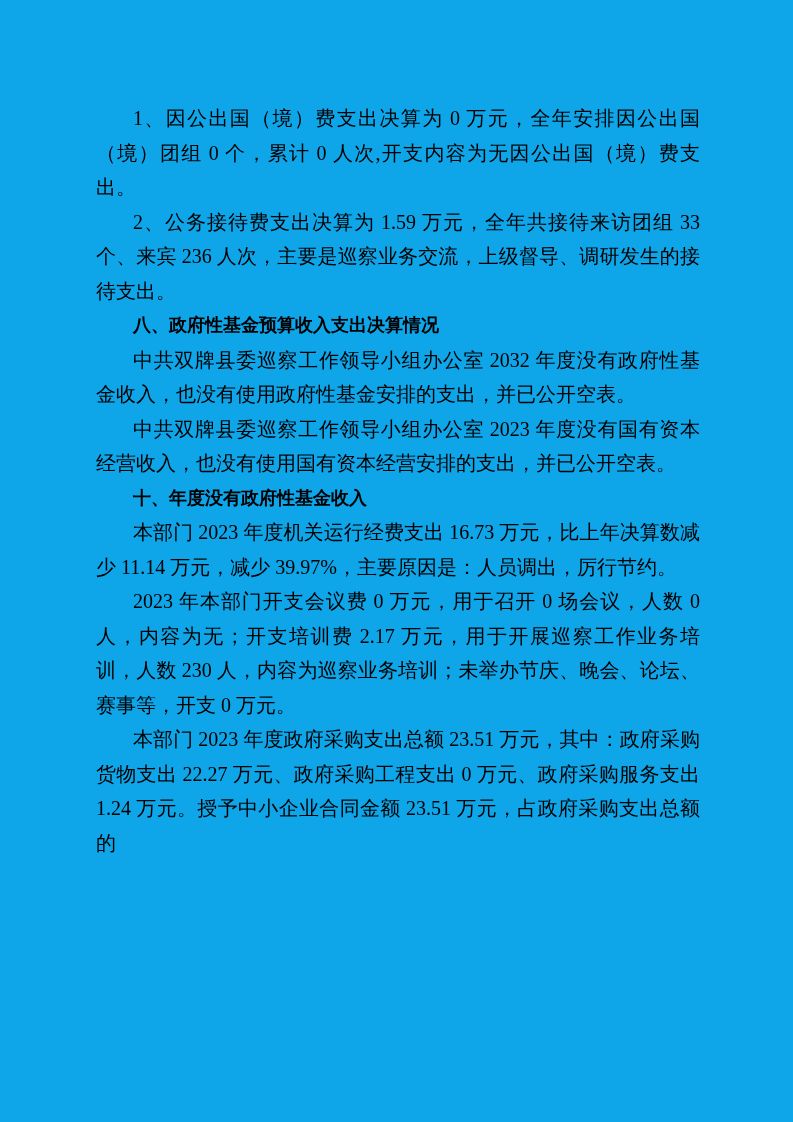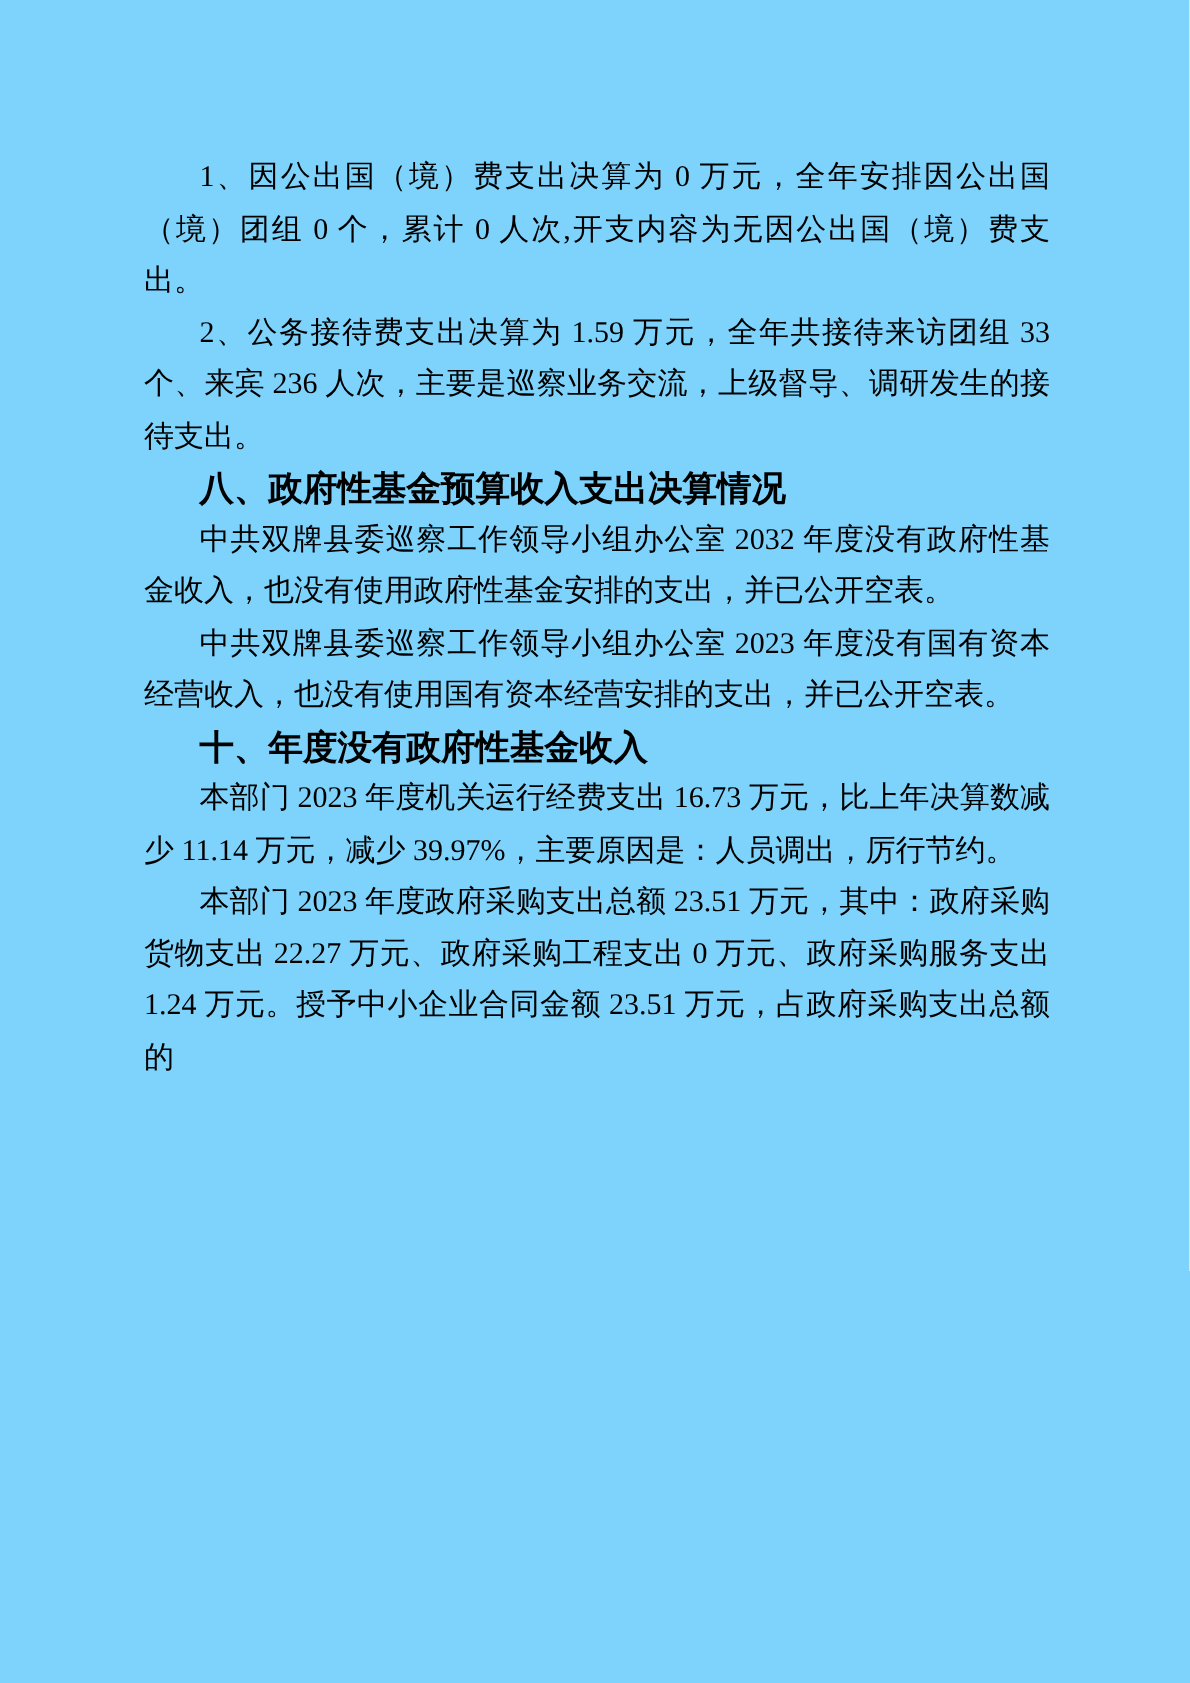--- a/index.html
+++ b/index.html
@@ -4,21 +4,21 @@
   <style>
     html, body {
       margin: 0;
       padding: 0;
       background: #ffffff;
     }
     .page {
       position: relative;
       width: 793px;
       height: 1122px;
-      background: #7dd3fc;
+      background: #0ea5e9;
       overflow: hidden;
       color: #000000;
     }
     .content {
       position: absolute;
       left: 96px;
       top: 101px;
       width: 604px;
     }
     .para {
@@ -28,33 +28,34 @@
       line-height: 34.5px;
       text-align: justify;
       text-align-last: left;
       text-indent: 37px;
       color: #000000;
     }
     .heading {
       margin: 0;
       font-family: "Liberation Sans", "DejaVu Sans", sans-serif;
       font-weight: 700;
-      font-size: 23px;
+      font-size: 18px;
       line-height: 34.5px;
       text-indent: 37px;
       color: #000000;
     }
   </style>
 </head>
 <body>
 
 <div class="page">
   <div class="content">
     <p class="para">1、因公出国（境）费支出决算为 0 万元，全年安排因公出国（境）团组 0 个，累计 0 人次,开支内容为无因公出国（境）费支出。</p>
     <p class="para">2、公务接待费支出决算为 1.59 万元，全年共接待来访团组 33 个、来宾 236 人次，主要是巡察业务交流，上级督导、调研发生的接待支出。</p>
     <h2 class="heading">八、政府性基金预算收入支出决算情况</h2>
     <p class="para">中共双牌县委巡察工作领导小组办公室 2032 年度没有政府性基金收入，也没有使用政府性基金安排的支出，并已公开空表。</p>
     <p class="para">中共双牌县委巡察工作领导小组办公室 2023 年度没有国有资本经营收入，也没有使用国有资本经营安排的支出，并已公开空表。</p>
     <h2 class="heading">十、年度没有政府性基金收入</h2>
     <p class="para">本部门 2023 年度机关运行经费支出 16.73 万元，比上年决算数减少 11.14 万元，减少 39.97%，主要原因是：人员调出，厉行节约。</p>
+    <p class="para">2023 年本部门开支会议费 0 万元，用于召开 0 场会议，人数 0 人，内容为无；开支培训费 2.17 万元，用于开展巡察工作业务培训，人数 230 人，内容为巡察业务培训；未举办节庆、晚会、论坛、赛事等，开支 0 万元。</p>
     <p class="para">本部门 2023 年度政府采购支出总额 23.51 万元，其中：政府采购货物支出 22.27 万元、政府采购工程支出 0 万元、政府采购服务支出 1.24 万元。授予中小企业合同金额 23.51 万元，占政府采购支出总额的</p>
   </div>
 </div>
 
 </body></html>

